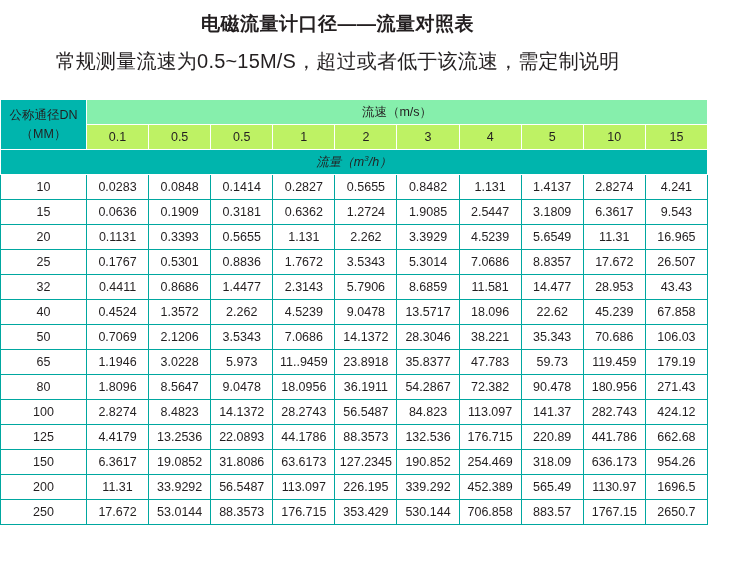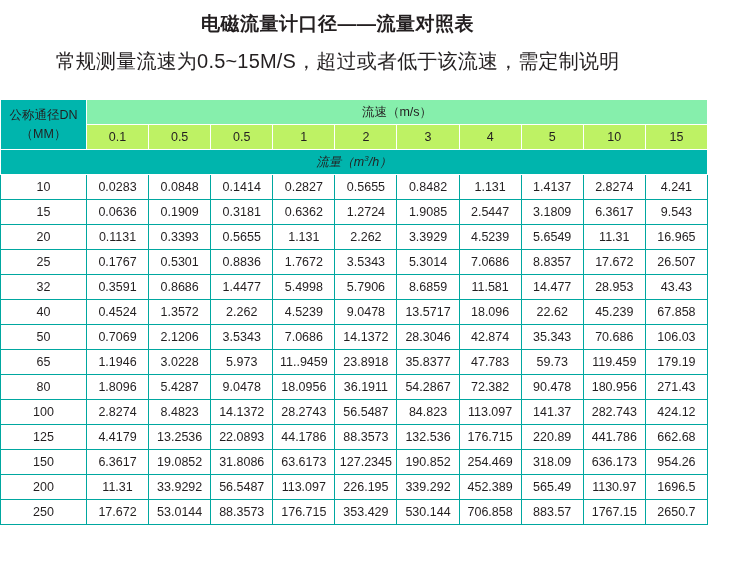--- a/index.html
+++ b/index.html
@@ -188,24 +188,24 @@
           <td>1.7672</td>
           <td>3.5343</td>
           <td>5.3014</td>
           <td>7.0686</td>
           <td>8.8357</td>
           <td>17.672</td>
           <td>26.507</td>
         </tr>
         <tr class="data-row">
           <td class="dn-cell">32</td>
-          <td>0.3591</td>
+          <td>0.4411</td>
           <td>0.8686</td>
           <td>1.4477</td>
-          <td>5.4998</td>
+          <td>2.3143</td>
           <td>5.7906</td>
           <td>8.6859</td>
           <td>11.581</td>
           <td>14.477</td>
           <td>28.953</td>
           <td>43.43</td>
         </tr>
         <tr class="data-row">
           <td class="dn-cell">40</td>
           <td>0.4524</td>
@@ -220,42 +220,42 @@
           <td>67.858</td>
         </tr>
         <tr class="data-row">
           <td class="dn-cell">50</td>
           <td>0.7069</td>
           <td>2.1206</td>
           <td>3.5343</td>
           <td>7.0686</td>
           <td>14.1372</td>
           <td>28.3046</td>
-          <td>42.874</td>
+          <td>38.221</td>
           <td>35.343</td>
           <td>70.686</td>
           <td>106.03</td>
         </tr>
         <tr class="data-row">
           <td class="dn-cell">65</td>
           <td>1.1946</td>
           <td>3.0228</td>
           <td>5.973</td>
           <td>11..9459</td>
           <td>23.8918</td>
           <td>35.8377</td>
           <td>47.783</td>
           <td>59.73</td>
           <td>119.459</td>
           <td>179.19</td>
         </tr>
         <tr class="data-row">
           <td class="dn-cell">80</td>
           <td>1.8096</td>
-          <td>5.4287</td>
+          <td>8.5647</td>
           <td>9.0478</td>
           <td>18.0956</td>
           <td>36.1911</td>
           <td>54.2867</td>
           <td>72.382</td>
           <td>90.478</td>
           <td>180.956</td>
           <td>271.43</td>
         </tr>
         <tr class="data-row">

